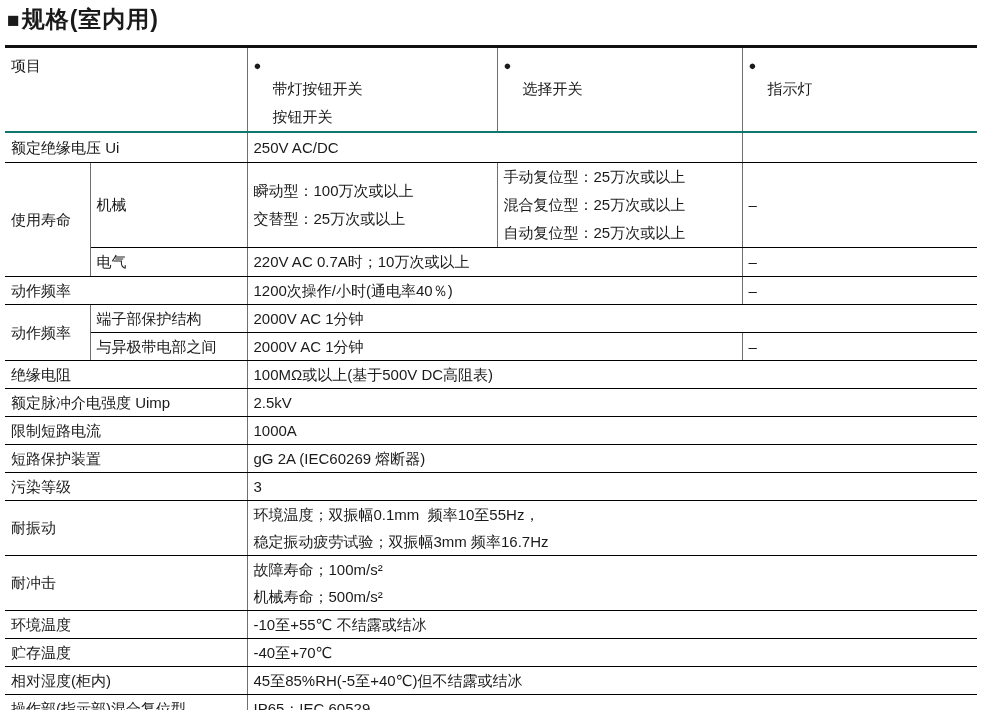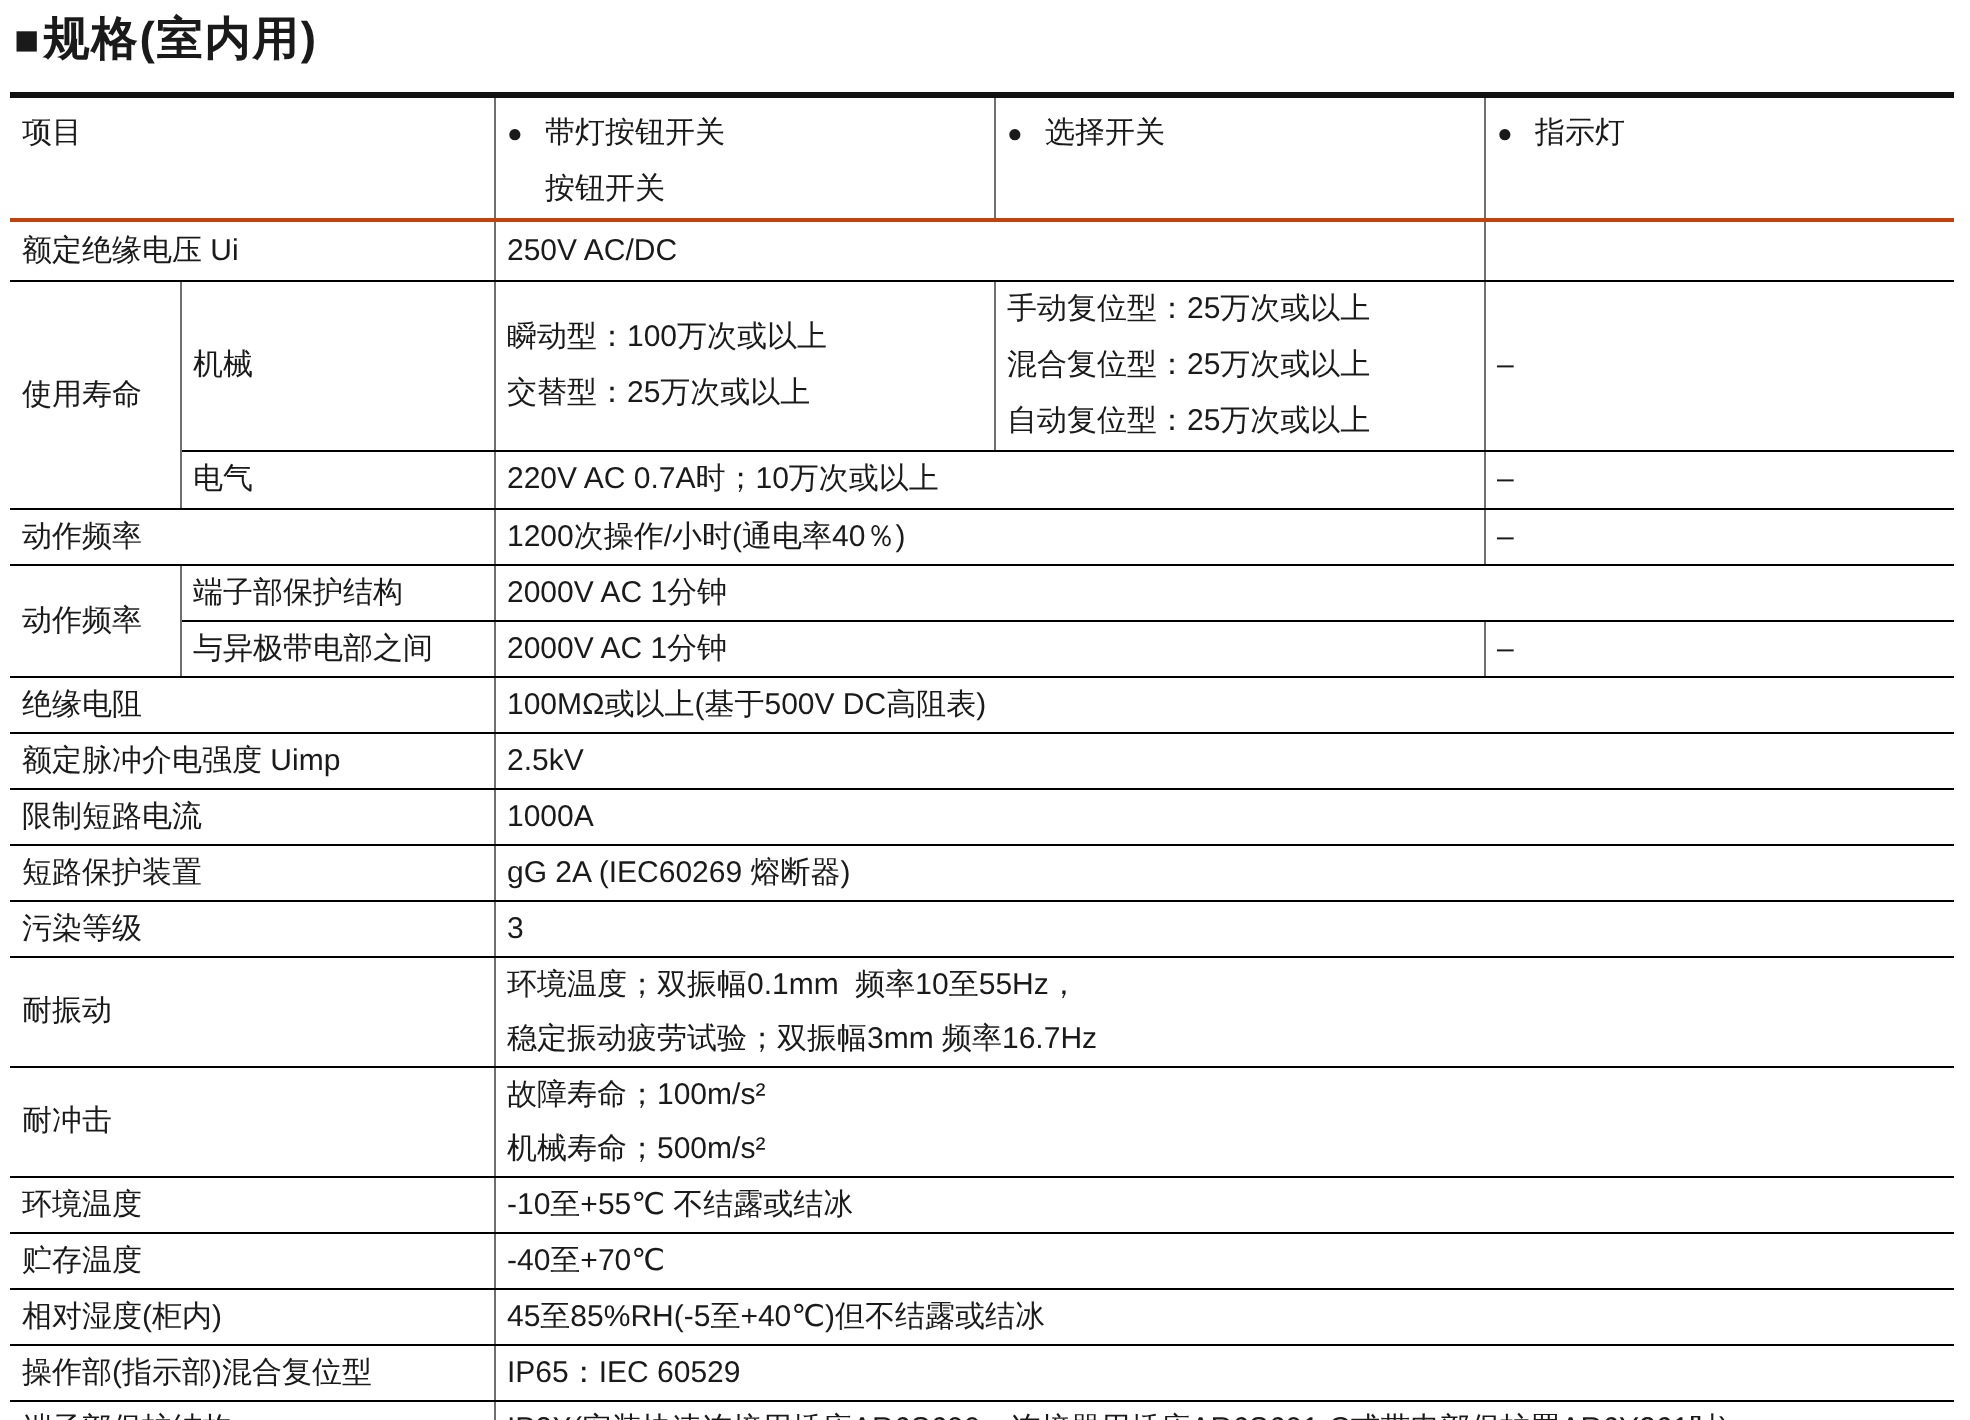--- a/index.html
+++ b/index.html
@@ -17,28 +17,28 @@
     border-collapse:collapse;table-layout:fixed;width:972px;margin:9px 0 0 5px;
     border-top:3px solid #111;border-bottom:3px solid #111;
   }
   table.spec td, table.spec th{
     border-bottom:1px solid #000000;
     font-size:15px;font-weight:400;text-align:left;
     padding:0 6px 0 6px;line-height:27px;vertical-align:middle;
     overflow:hidden;word-break:break-all;
   }
   table.spec th{
-    border-bottom:2px solid #c2410c;vertical-align:top;padding-top:4px;line-height:28px;
+    border-bottom:2px solid #0f766e;vertical-align:top;padding-top:4px;line-height:28px;
   }
   .vr{border-right:1px solid #6f6f6f;}
   .val{padding-left:10px;}
   .top{vertical-align:top;padding-top:1px;}
   .pre{white-space:pre-wrap;}
   .bullet{display:inline-block;width:19px;font-size:13px;vertical-align:top;}
-  .hlines{display:inline-block;white-space:pre-wrap;vertical-align:top;}
+  .hlines{display:inline-block;white-space:pre-wrap;vertical-align:top;margin-top:23px;}
 </style>
 </head>
 <body>
 
 <div class="title"><span class="sq">■</span><span>规格(室内用)</span></div>
 
 <table class="spec">
   <colgroup>
     <col style="width:85px">
       <col style="width:157px">

